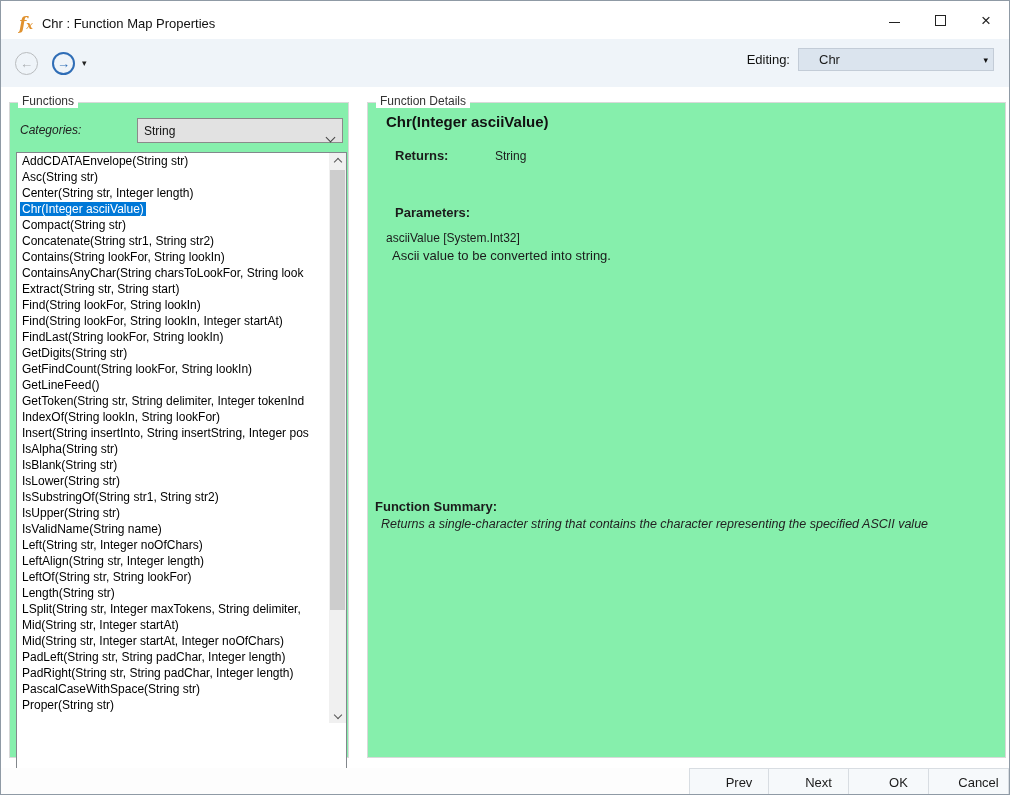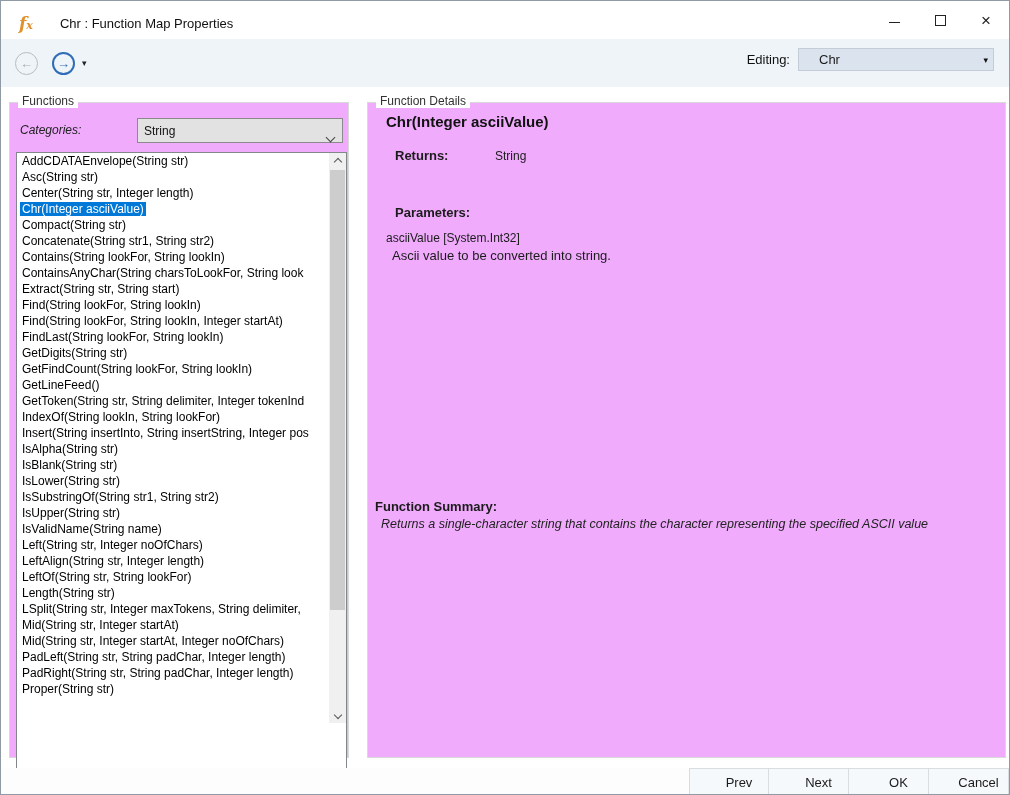--- a/index.html
+++ b/index.html
@@ -1,20 +1,20 @@
 <!DOCTYPE html>
 <html><head>
 <meta charset="utf-8">
 <style>
   * { margin:0; padding:0; box-sizing:border-box; }
   html,body { width:1010px; height:795px; background:#fff; font-family:"Liberation Sans", sans-serif; color:#1b1b1b; }
   .window { position:relative; width:1010px; height:795px; background:#fff; border:1px solid #8f9aa5; overflow:hidden; }
 
   
-  .titlebar { position:absolute; left:0; top:0; width:100%; height:44px; background:#fff; display:flex; align-items:center;gap:18px; }
+  .titlebar { position:absolute; left:0; top:0; width:100%; height:44px; background:#fff; display:flex; align-items:center; }
   .fx-icon { font-family:"DejaVu Serif", serif; font-style:italic; font-weight:bold; color:#e0912e; font-size:17px; margin-left:18px; line-height:1; }
   .fx-icon .sub { font-size:11px; }
   .win-title { font-size:13px; margin-left:9px; color:#111; }
   .win-controls { position:absolute; right:0; top:0; height:38px; display:flex; }
   .win-btn { width:46px; height:38px; display:flex; align-items:center; justify-content:center; cursor:default; }
   .min-glyph { display:inline-block; width:11px; border-top:1px solid #222; margin-top:4px; }
   .max-glyph { display:inline-block; width:11px; height:11px; border:1px solid #222; background:#fff; }
   .close-glyph { font-size:17px; color:#222; line-height:1; }
 
   
@@ -23,21 +23,21 @@
   .nav-back { margin-left:14px; border:1px solid #b9bcbf; color:#a9adb1; }
   .nav-fwd  { margin-left:14px; border:2px solid #2f6db6; color:#2f6db6; font-weight:bold; }
   .nav-caret { margin-left:7px; font-size:9px; color:#222; }
   .editing-wrap { position:absolute; right:15px; top:9px; display:flex; align-items:center;justify-content:flex-end; }
   .editing-label { font-size:13px; color:#111; margin-right:8px; }
   .editing-combo { width:196px; height:23px; background:#dbe4ee; border:1px solid #c3ccd7; display:flex; align-items:center; position:relative; }
   .editing-combo .val { font-size:13px; margin-left:20px; }
   .editing-combo .arrow { position:absolute; right:5px; top:6px; font-size:9px; color:#111; }
 
   
-  .groupbox { position:absolute; border:1px solid #d9d9d9; background:#f0abfc; }
+  .groupbox { position:absolute; border:1px solid #d9d9d9; background:#86efac; }
   .group-label { position:absolute; top:-9px; left:8px; background:#fff; padding:0 4px; font-size:12px; color:#333; }
   .gb-functions { left:8px; top:101px; width:340px; height:656px; }
   .gb-details { left:366px; top:101px; width:639px; height:656px; }
 
   
   .cat-label { position:absolute; left:10px; top:20px; font-size:12px; color:#222;font-style:italic; }
   .combo { position:absolute; left:127px; top:15px; width:206px; height:25px; background:#e2e2e2; border:1px solid #8a8a8a; display:flex; align-items:center; }
   .combo .val { font-size:12px; margin-left:6px; color:#111; }
   .chev { display:inline-block; width:7px; height:7px; border-right:1.4px solid #444; border-bottom:1.4px solid #444; }
   .chev-down { transform:rotate(45deg); }
@@ -156,20 +156,21 @@
           <div class="lrow"><span class="ltext">IsValidName(String name)</span></div>
           <div class="lrow"><span class="ltext">Left(String str, Integer noOfChars)</span></div>
           <div class="lrow"><span class="ltext">LeftAlign(String str, Integer length)</span></div>
           <div class="lrow"><span class="ltext">LeftOf(String str, String lookFor)</span></div>
           <div class="lrow"><span class="ltext">Length(String str)</span></div>
           <div class="lrow"><span class="ltext">LSplit(String str, Integer maxTokens, String delimiter,</span></div>
           <div class="lrow"><span class="ltext">Mid(String str, Integer startAt)</span></div>
           <div class="lrow"><span class="ltext">Mid(String str, Integer startAt, Integer noOfChars)</span></div>
           <div class="lrow"><span class="ltext">PadLeft(String str, String padChar, Integer length)</span></div>
           <div class="lrow"><span class="ltext">PadRight(String str, String padChar, Integer length)</span></div>
+          <div class="lrow"><span class="ltext">PascalCaseWithSpace(String str)</span></div>
           <div class="lrow"><span class="ltext">Proper(String str)</span></div>
         </div>
 
       <div class="vscroll">
         <div class="sb-btn up">
             <span class="chev chev-up"></span>
           </div>
         <div class="vthumb"></div>
         <div class="sb-btn down">
             <span class="chev chev-down"></span>

